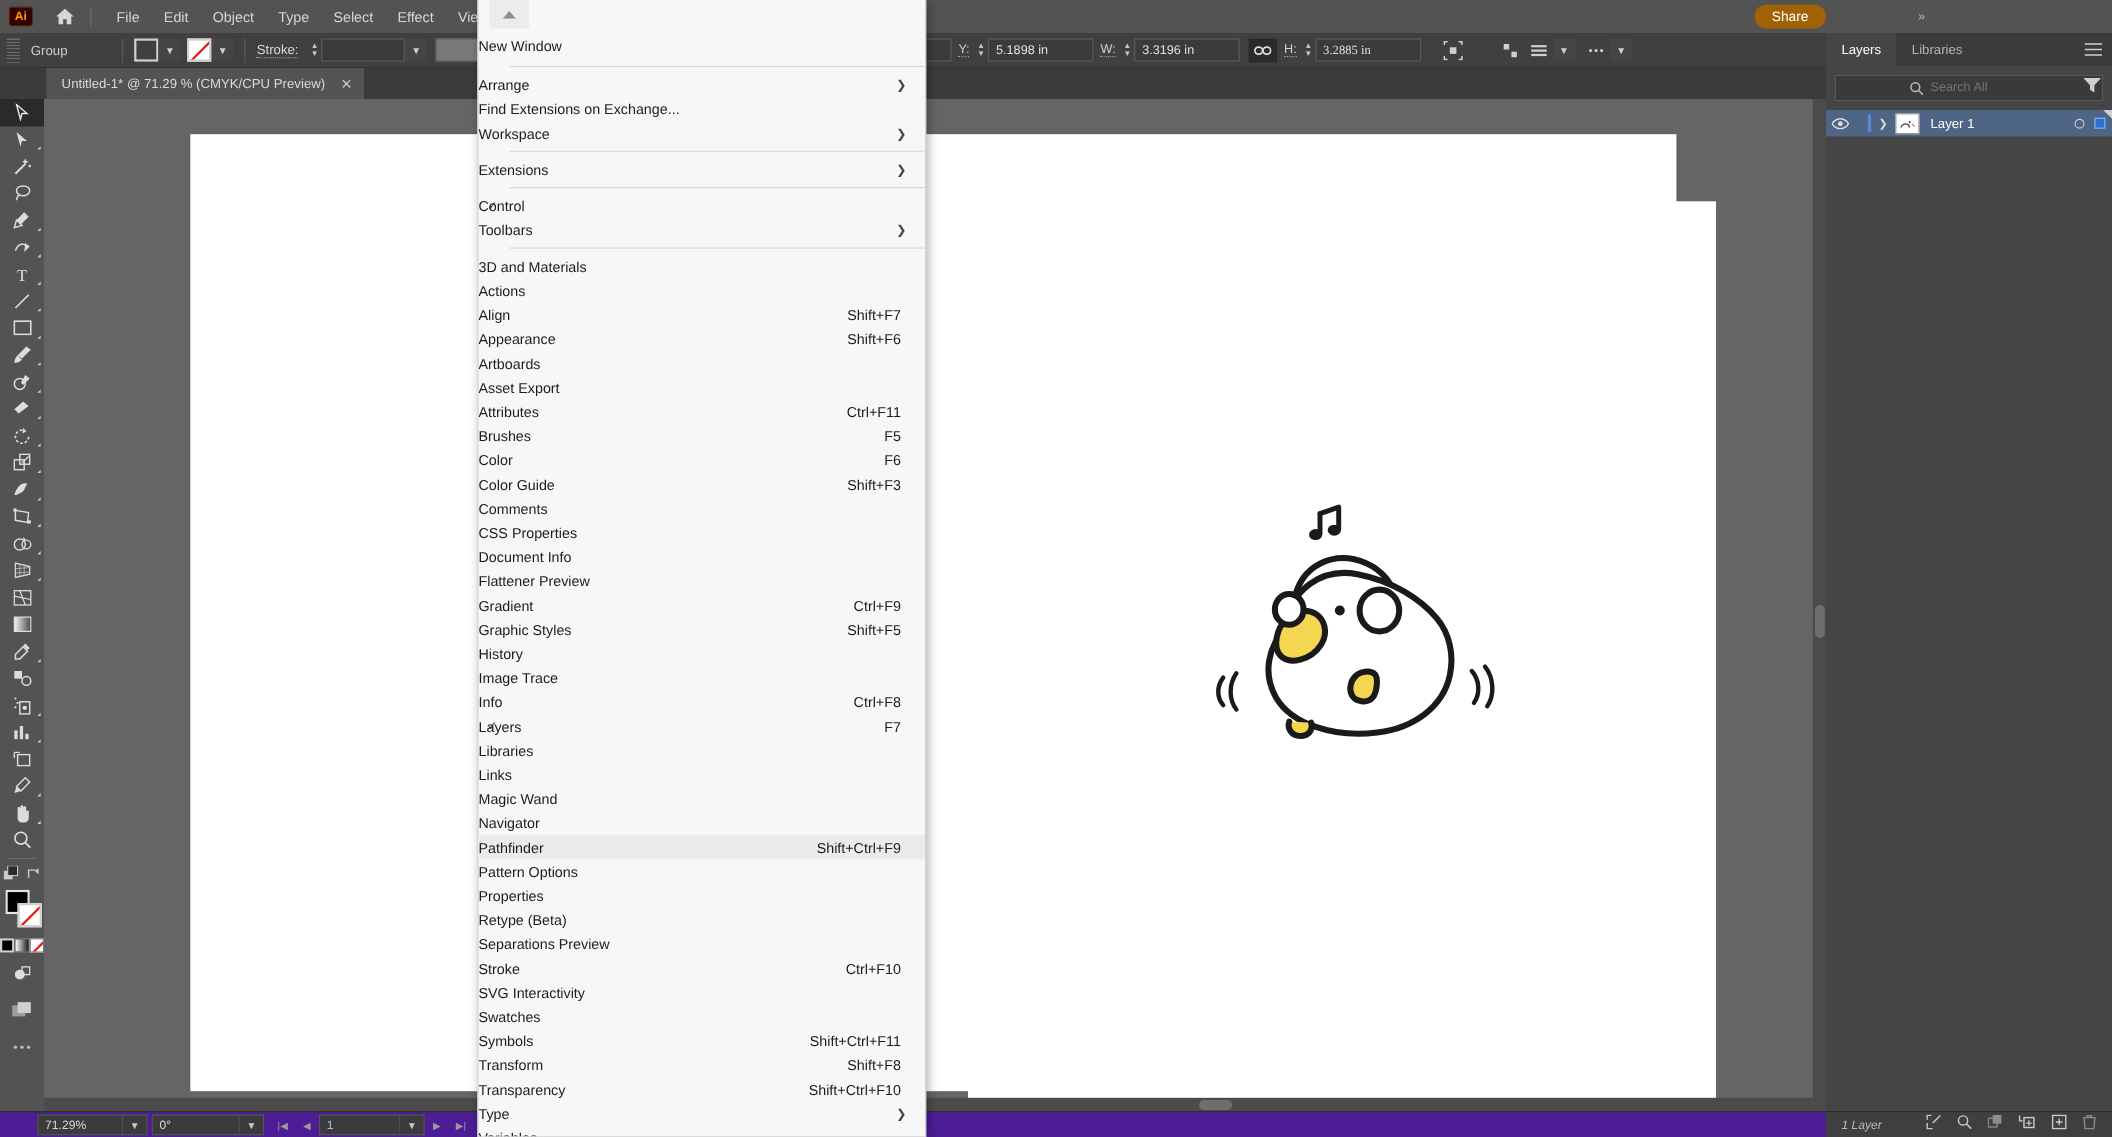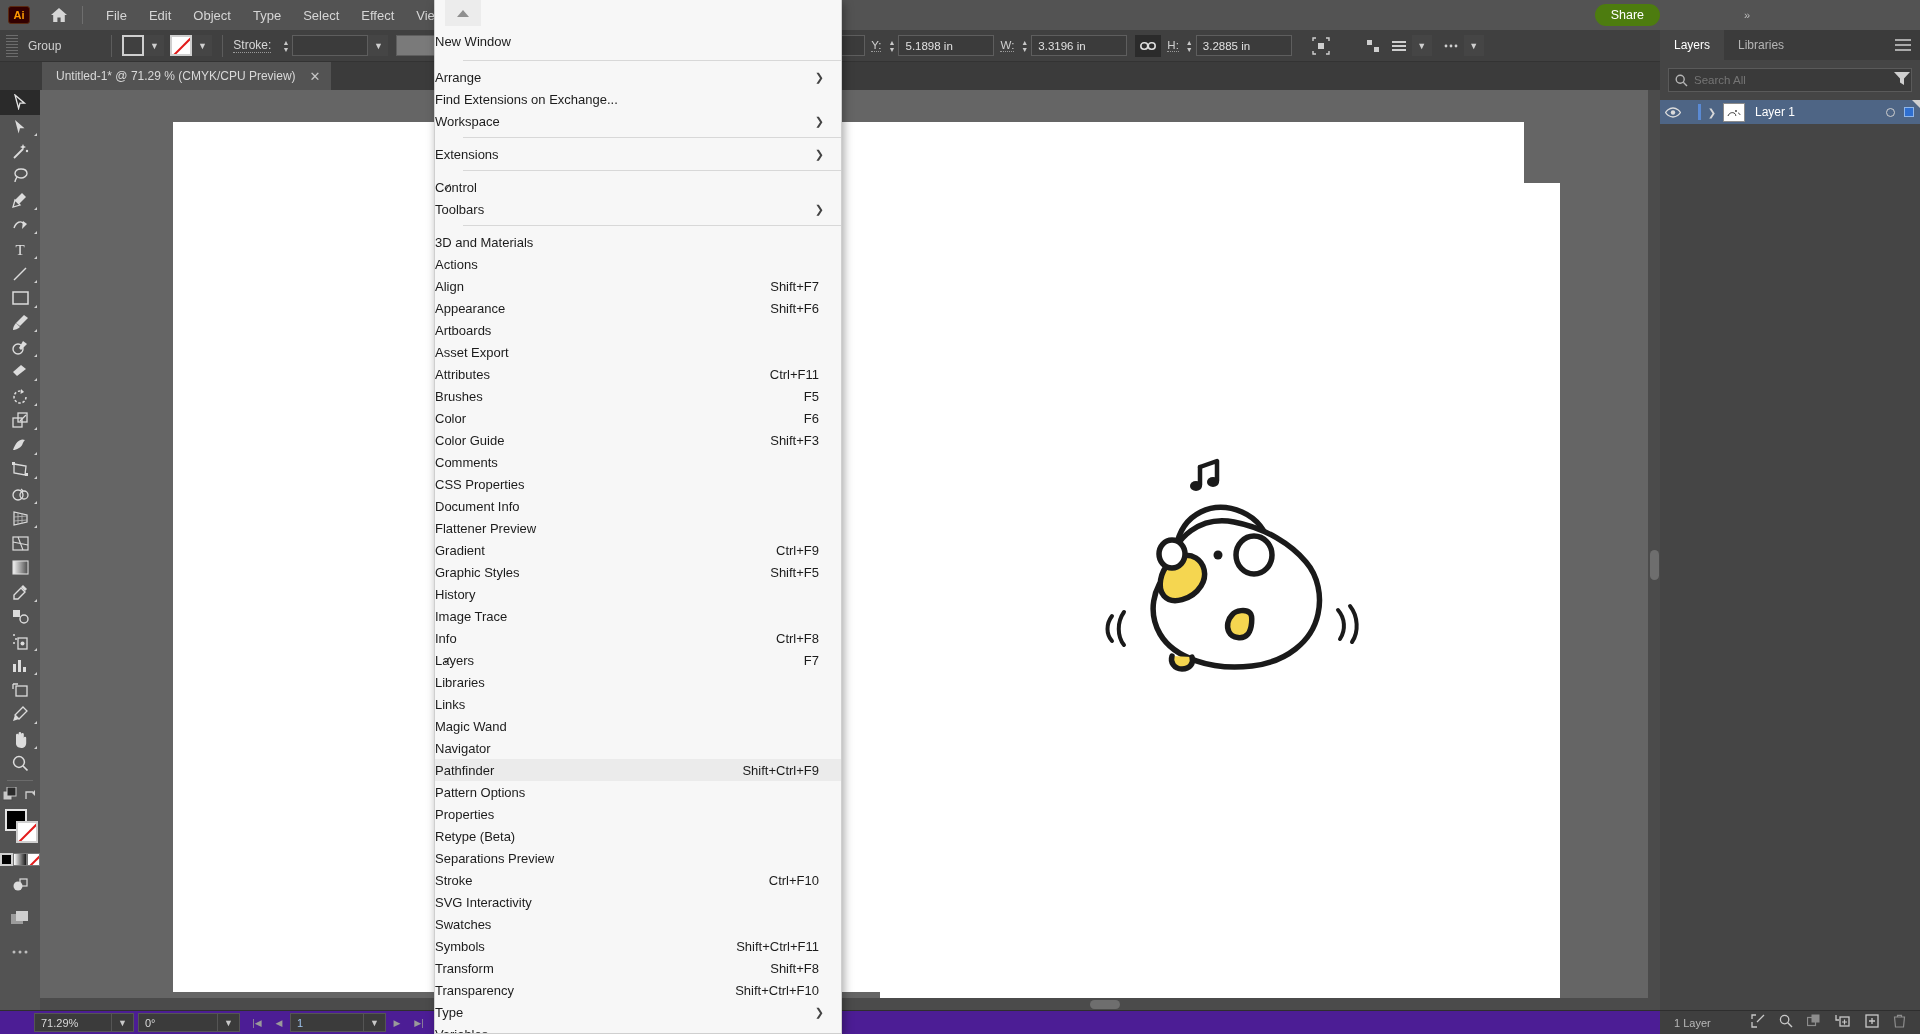--- a/index.html
+++ b/index.html
@@ -11,21 +11,21 @@
   .menubar{ position:absolute; left:0; top:0; width:1920px; height:30px;
     background:#535353; display:flex; align-items:center; }
   .ai-logo{ width:22px;height:18px;margin-left:8px;background:#330000;
     border:1px solid #5a2a12; border-radius:3px; color:#ff9a00; font-size:11px;
     font-weight:bold; display:flex; align-items:center; justify-content:center; }
   .home-ico{ margin-left:18px; width:22px;height:22px; display:flex;align-items:center;justify-content:center;}
   .mb-div{ width:1px;height:18px;background:#6e6e6e; margin:0 12px; }
   .mi{ color:#d6d6d6; font-size:13px; padding:5px 11px; cursor:default; white-space:nowrap;}
   .mi.active{ background:#343434; color:#ffffff; }
   .mb-right{ margin-left:auto; display:flex; align-items:center; height:30px; }
-  .share-btn{ background:#4d7c0f; color:#fff; font-size:12.5px; border-radius:13px;
+  .share-btn{ background:#a16207; color:#fff; font-size:12.5px; border-radius:13px;
     padding:4px 16px; margin-right:12px; }
   .ic-btn{ width:30px;height:30px;display:flex;align-items:center;justify-content:center;}
   .vdiv{width:1px;height:18px;background:#6e6e6e;margin:0 8px;}
   .wbtn{ width:40px;height:30px;display:flex;align-items:center;justify-content:center;
     color:#d8d8d8;font-size:12px;}
   .wbtn:last-child{margin-right:4px;}
 
   
   .controlbar{ position:absolute;left:0;top:30px;width:1920px;height:32px;
     background:#404040; display:flex; align-items:center; border-bottom:1px solid #333;}
@@ -89,38 +89,38 @@
 
   
   .rightpanel{position:absolute;right:0;top:0;width:260px;height:1034px;background:#454545;}
   .rp-top{height:30px;background:#535353;display:flex;align-items:center;justify-content:flex-end;padding-right:170px;}
   .rp-collapse{color:#bdbdbd;font-size:11px;}
   .rp-tabs{height:30px;background:#3b3b3b;display:flex;align-items:stretch;position:relative;}
   .rp-tab{padding:0 14px;display:flex;align-items:center;font-size:12px;color:#b5b5b5;}
   .rp-tab.on{background:#454545;color:#ffffff;}
   .rp-menu{margin-left:auto;width:34px;display:flex;align-items:center;justify-content:center;}
   .rp-search{margin:8px;height:24px;background:#3a3a3a;border:1px solid #5a5a5a;
-    display:flex;align-items:center;padding:0 6px;}
+    display:flex;align-items:center;padding:0 6px;justify-content:flex-end;}
   .rp-search input{background:transparent;border:none;outline:none;color:#cfcfcf;
     font-size:11.5px;font-family:"Liberation Sans",sans-serif;width:150px;margin-left:6px;}
   .filter-ico{position:absolute;right:10px;}
   .layerrow{height:24px;background:#4e6585;display:flex;align-items:center;position:relative;}
   .lr-eye{width:26px;display:flex;align-items:center;justify-content:center;}
   .lr-bar{width:3px;height:16px;background:#5a8ad4;margin-left:12px;}
   .lr-arrow{width:22px;display:flex;align-items:center;justify-content:center;color:#d8d8d8;font-size:10px;}
   .lr-thumb{width:22px;height:19px;background:#fff;border:1px solid #8b8b8b;position:relative;overflow:hidden;}
   .lr-name{color:#ffffff;font-size:12px;margin-left:10px;}
   .lr-right{margin-left:auto;display:flex;align-items:center;padding-right:6px;gap:9px;}
   .lr-circ{width:9px;height:9px;border:1px solid #cfcfcf;border-radius:50%;}
   .lr-sq{width:10px;height:10px;background:#2f6fd0;border:1px solid #8fb6ea;}
   .lr-corner{position:absolute;right:0;top:0;width:0;height:0;
     border-top:8px solid #d0d0d0;border-left:8px solid transparent;}
   .rp-bottom{position:absolute;bottom:0;left:0;width:260px;height:24px;background:#3f3f3f;
     display:flex;align-items:center;border-top:1px solid #2e2e2e;}
-  .rp-bottom .lbl{color:#b9b9b9;font-size:11px;margin-left:14px;}
+  .rp-bottom .lbl{color:#b9b9b9;font-size:11px;margin-left:14px;font-style:italic;}
   .rp-bottom .icos{margin-left:auto;display:flex;align-items:center;gap:14px;padding-right:14px;}
 
   
   .winmenu{position:absolute;left:434px;top:0;width:408px;height:1034px;
     background:#f7f7f7;border:1px solid #cfcfcf;border-top:none;
     box-shadow:2px 3px 9px rgba(0,0,0,.35);overflow:hidden;z-index:60;}
   .wm-scroll{height:28px;display:flex;align-items:flex-start;justify-content:flex-start;padding-left:10px;}
   .wm-uparrow{width:36px;height:26px;background:#ececec;display:flex;align-items:center;justify-content:center;}
   .wm-item{height:22px;display:flex;align-items:center;position:relative;
     font-size:13px;color:#1c1c1c;cursor:default;}
@@ -280,21 +280,21 @@
       <svg width="16" height="10" viewBox="0 0 16 10">
           <rect x="0.8" y="1.8" width="7" height="6.4" rx="3.2" fill="none" stroke="#dcdcdc" stroke-width="1.6"></rect>
           <rect x="8.2" y="1.8" width="7" height="6.4" rx="3.2" fill="none" stroke="#dcdcdc" stroke-width="1.6"></rect>
         </svg>
     </div>
     <div class="xlabel">H:</div>
     <div class="stepper">
         <span>▲</span>
         <span>▼</span>
       </div>
-    <div class="field" style="width:96px;">3.2885 in</div>
+    <div class="field" style="width:96px;font-family:Liberation Serif, serif;">3.2885 in</div>
     <div class="cb-ico" style="margin-left:16px;">
       <svg width="18" height="18" viewBox="0 0 18 18">
           <g stroke="#cfcfcf" stroke-width="1.4" fill="none">
             <path d="M1 4V1h3M14 1h3v3M17 14v3h-3M4 17H1v-3"></path>
           </g>
           <rect x="6" y="6" width="6" height="6" fill="#cfcfcf"></rect>
         </svg>
     </div>
     <div class="cb-ico" style="margin-left:26px;">
       <svg width="16" height="16" viewBox="0 0 16 16">

